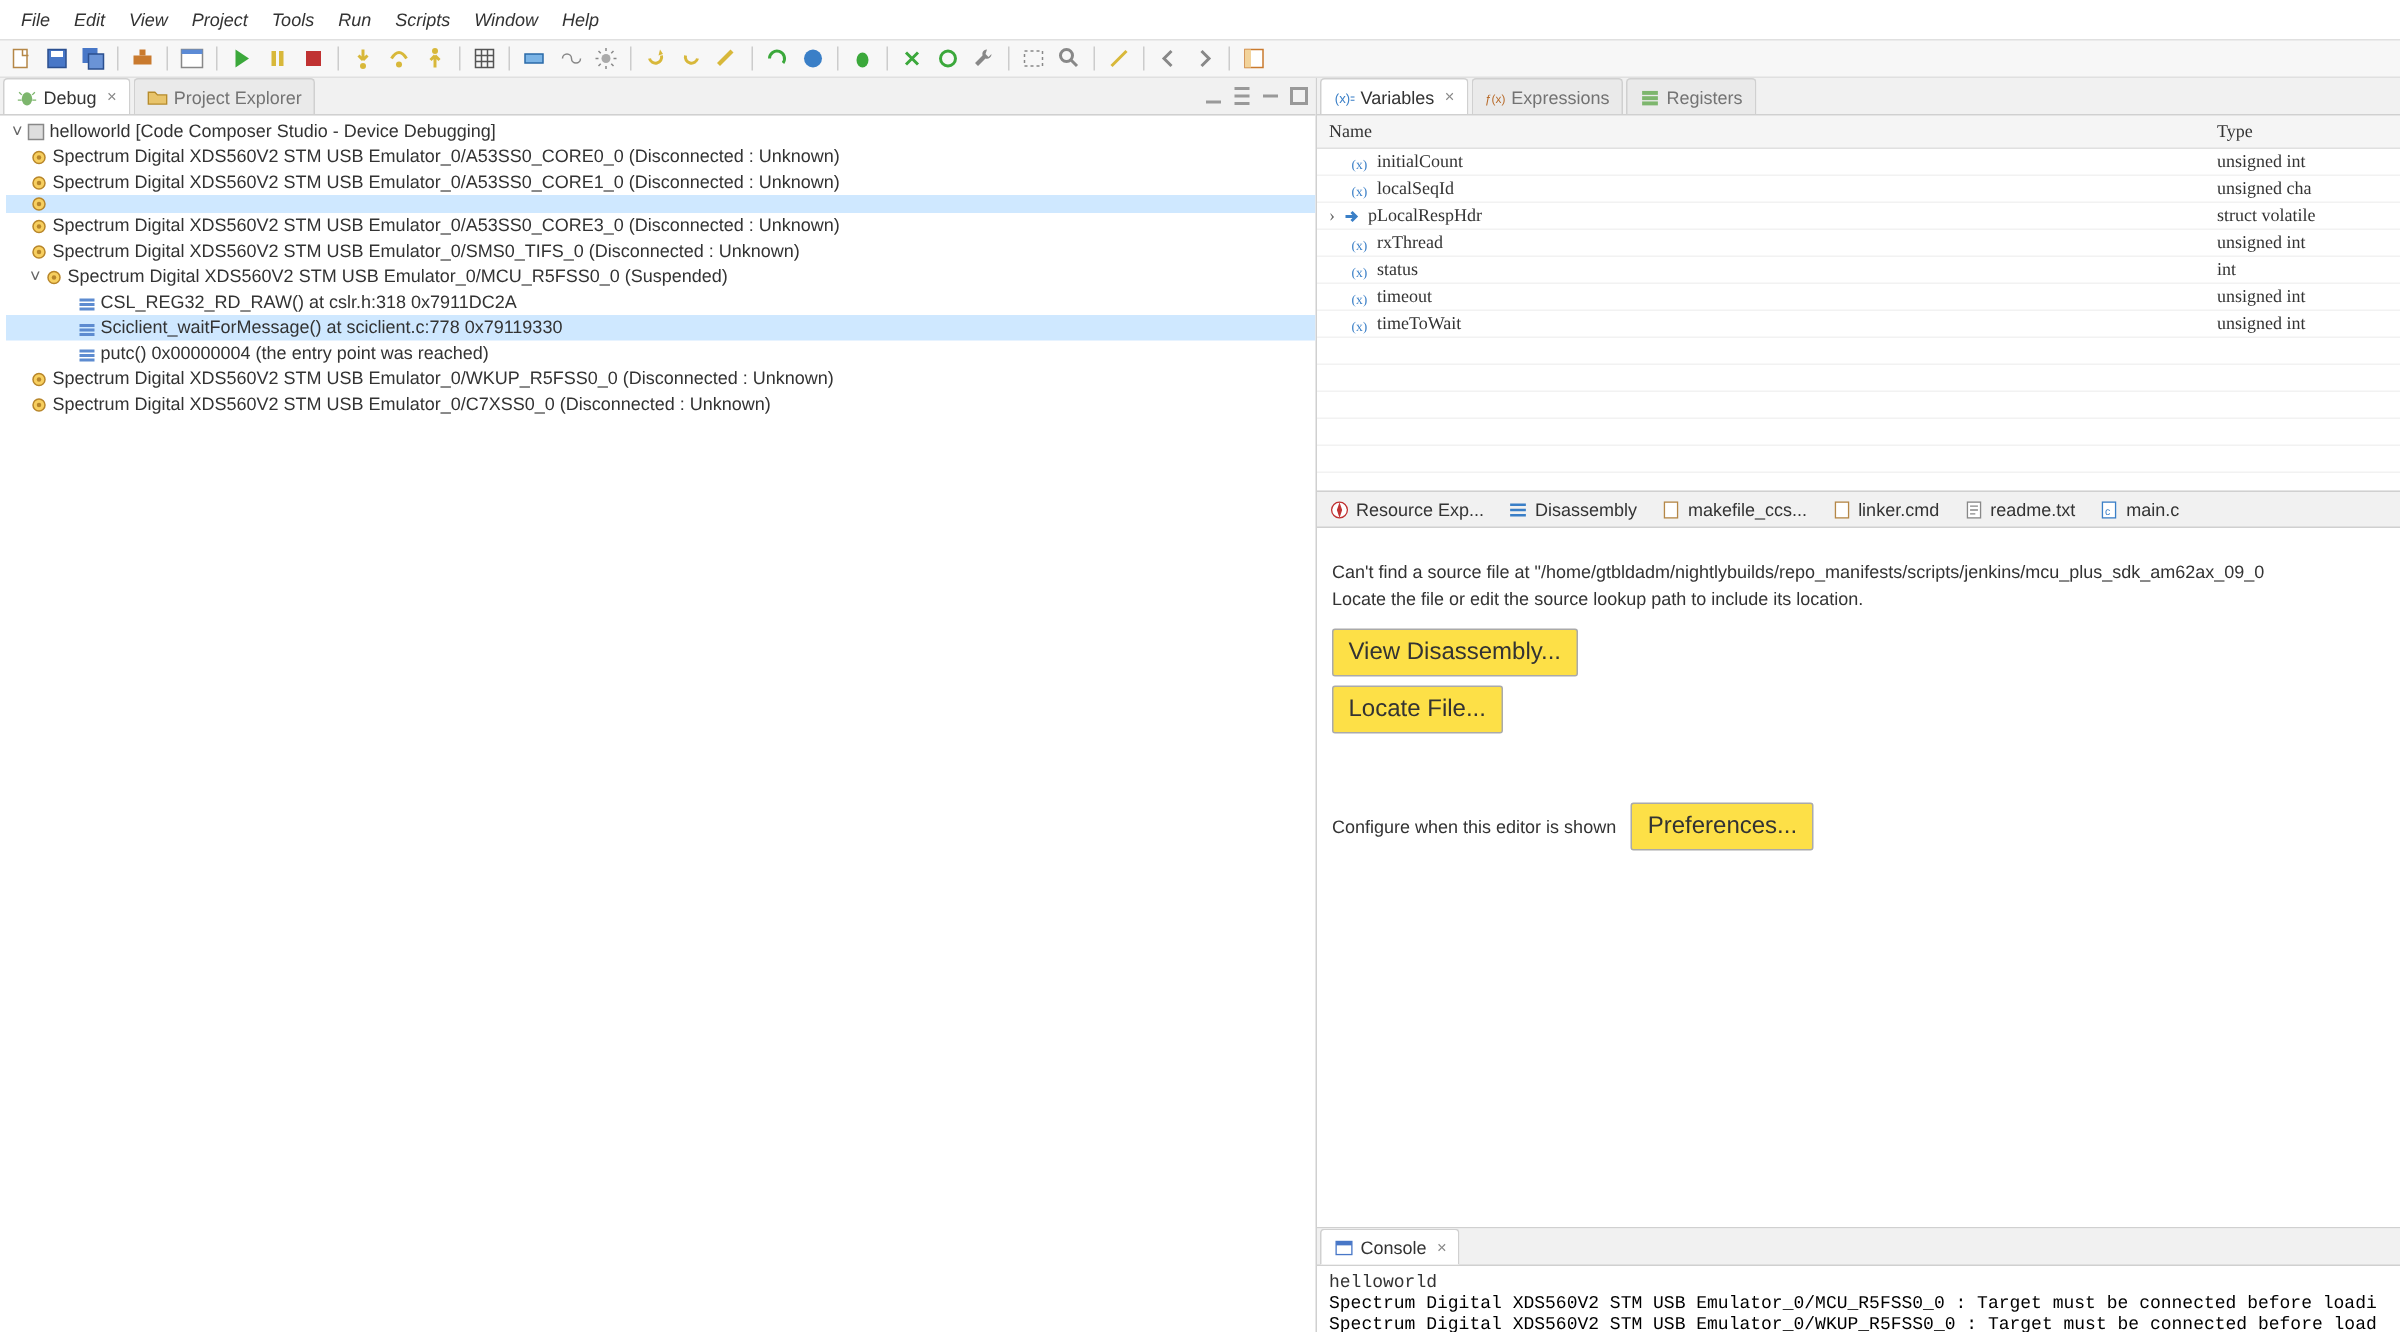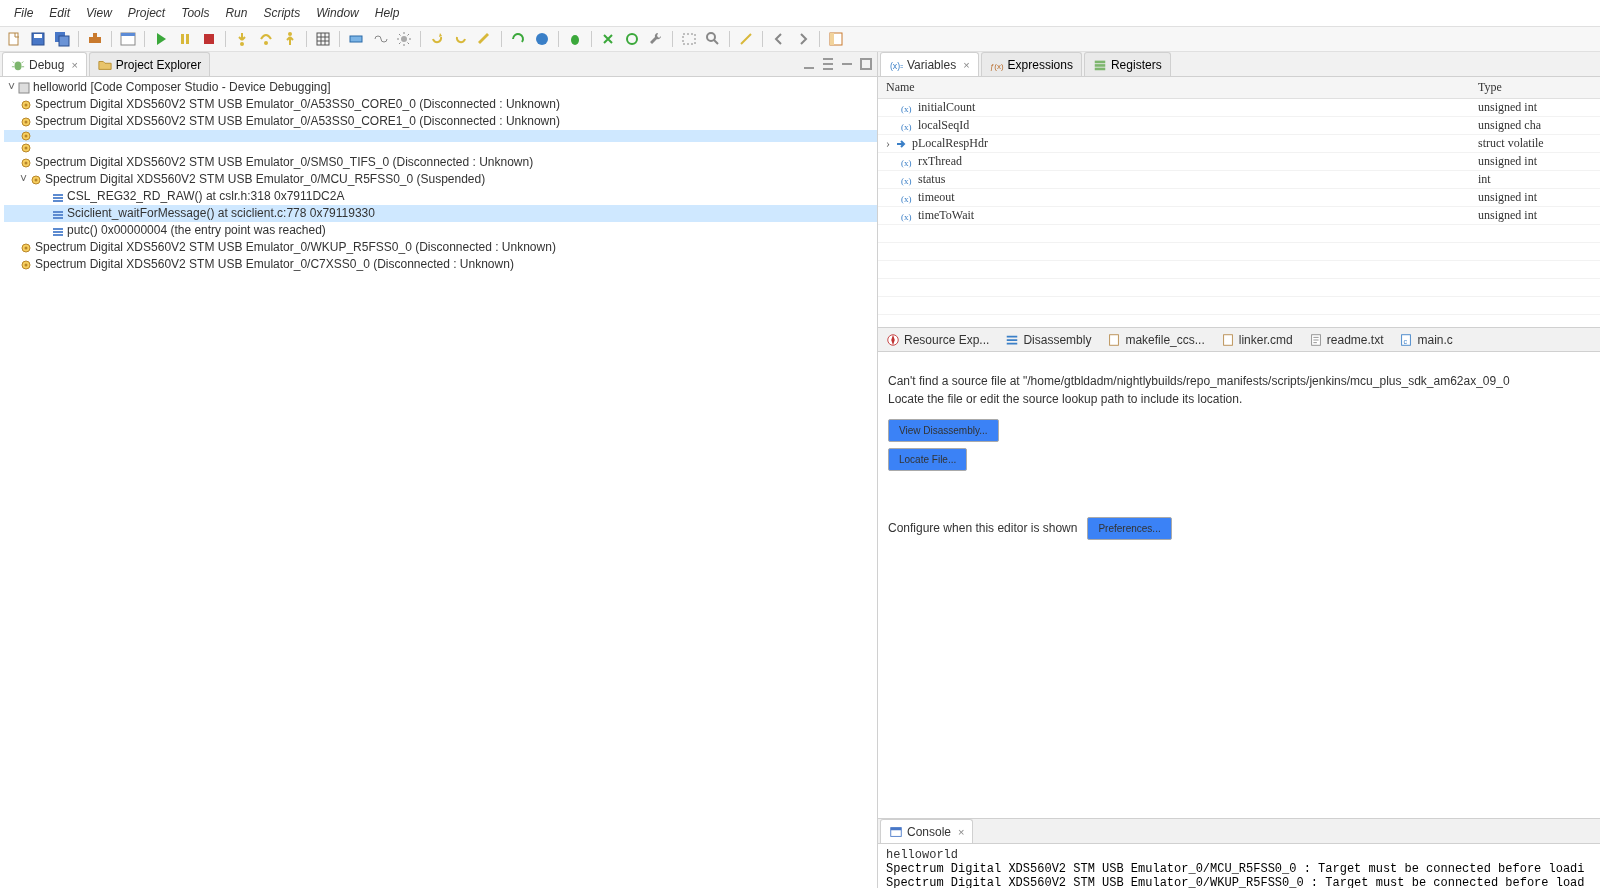--- a/index.html
+++ b/index.html
@@ -32,21 +32,21 @@
 .left-pane { flex: 0 0 878px; display:flex; flex-direction:column; border-right:1px solid #d0d0d0; }
 .right-pane { flex:1; display:flex; flex-direction:column; }
 
 
 .view-tabs { display:flex; align-items:center; background:#f1f1f1; border-bottom:1px solid #d0d0d0; height:25px; }
 .view-tab {
   display:flex; align-items:center; gap:4px;
   padding:3px 8px; background:#fff; border:1px solid #d0d0d0; border-bottom:none;
   border-radius:3px 3px 0 0; margin-left:2px; height:24px; cursor:pointer;
 }
-.view-tab.inactive { background:#eaeaea; color:#000000; }
+.view-tab.inactive { background:#eaeaea; color:#737373; }
 .tab-icon { width:14px; height:14px; }
 .tab-x { color:#888; margin-left:3px; font-size:11px; }
 .tab-spacer { flex:1; }
 .tab-ctl { width:16px; height:16px; display:flex; align-items:center; justify-content:center; color:#888; margin-right:3px; }
 
 
 .debug-tree { flex:1; overflow:auto; padding:2px 0 0 4px; font-size:12px; line-height:17px; }
 .tree-row { display:flex; align-items:center; gap:3px; padding:0 4px; white-space:nowrap; }
 .tree-row.selected { background:#cfe8ff; }
 .tw { display:inline-block; text-align:center; color:#666; cursor:pointer; }
@@ -61,22 +61,22 @@
 .var-name { display:flex; align-items:center; gap:5px; }
 .var-icon { width:12px; height:12px; }
 .type-col { width:130px; }
 
 
 .editor-tabs { display:flex; align-items:center; background:#f1f1f1; border-top:1px solid #d0d0d0; border-bottom:1px solid #d0d0d0; height:25px; }
 .editor-tab { display:flex; align-items:center; gap:4px; padding:3px 8px; cursor:pointer; }
 
 .editor-body { flex:1; padding:20px 10px; font-size:12px; line-height:1.5; overflow:auto; }
 .button-like {
-  display:inline-block; padding:3px 10px; background:#3b82f6; border:1px solid #aaa; border-radius:2px;
-  font-size:10px; cursor:pointer; margin:3px 0;
+  display:inline-block; padding:3px 10px; background:#fde047; border:1px solid #aaa; border-radius:2px;
+  font-size:16px; cursor:pointer; margin:3px 0;
 }
 
 
 .console-area { border-top:1px solid #d0d0d0; }
 .console-body { padding:4px 8px; font-family: "Consolas","Courier New", monospace; font-size:12px; }
 .console-err { color:#000000; white-space: pre; }
 </style>
 </head>
 <body>
 
@@ -340,20 +340,21 @@
         <span class="icon-sq"><svg viewBox="0 0 12 12">
               <circle cx="6" cy="6" r="4" fill="#f7cf5f" stroke="#b8862a"></circle>
               <circle cx="6" cy="6" r="1.5" fill="#b8862a"></circle>
             </svg></span>
       </div>
       <div class="tree-row indent1">
         <span class="icon-sq"><svg viewBox="0 0 12 12">
               <circle cx="6" cy="6" r="4" fill="#f7cf5f" stroke="#b8862a"></circle>
               <circle cx="6" cy="6" r="1.5" fill="#b8862a"></circle>
             </svg></span>
+        <span>Spectrum Digital XDS560V2 STM USB Emulator_0/A53SS0_CORE3_0 (Disconnected : Unknown)</span>
       </div>
       <div class="tree-row indent1">
         <span class="icon-sq"><svg viewBox="0 0 12 12">
               <circle cx="6" cy="6" r="4" fill="#f7cf5f" stroke="#b8862a"></circle>
               <circle cx="6" cy="6" r="1.5" fill="#b8862a"></circle>
             </svg></span>
         <span>Spectrum Digital XDS560V2 STM USB Emulator_0/SMS0_TIFS_0 (Disconnected : Unknown)</span>
       </div>
       <div class="tree-row indent1">
         <span class="tw">˅</span>

